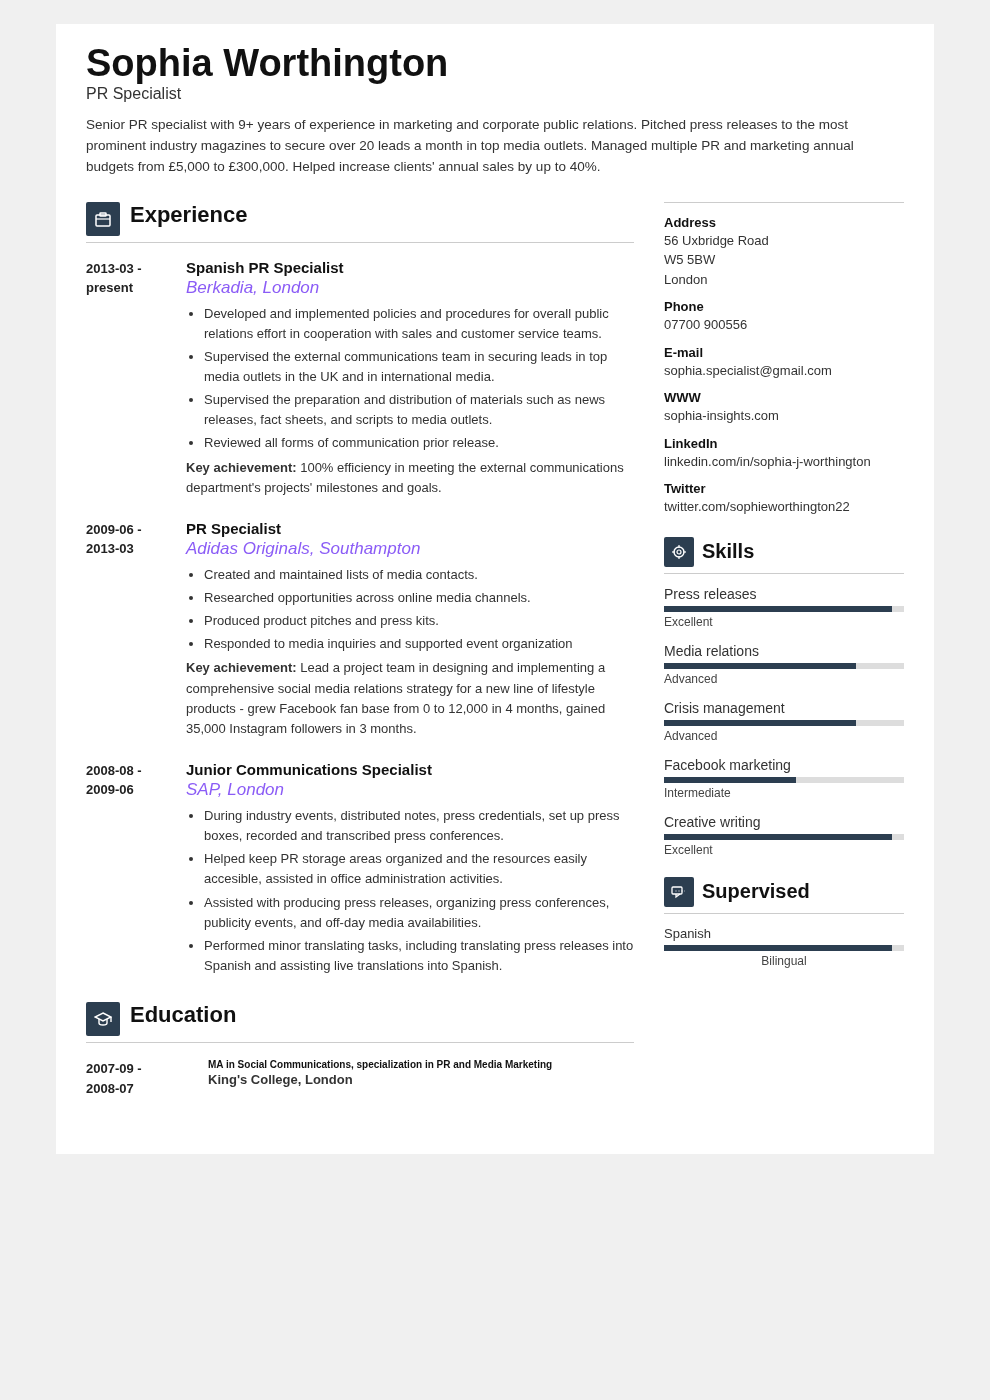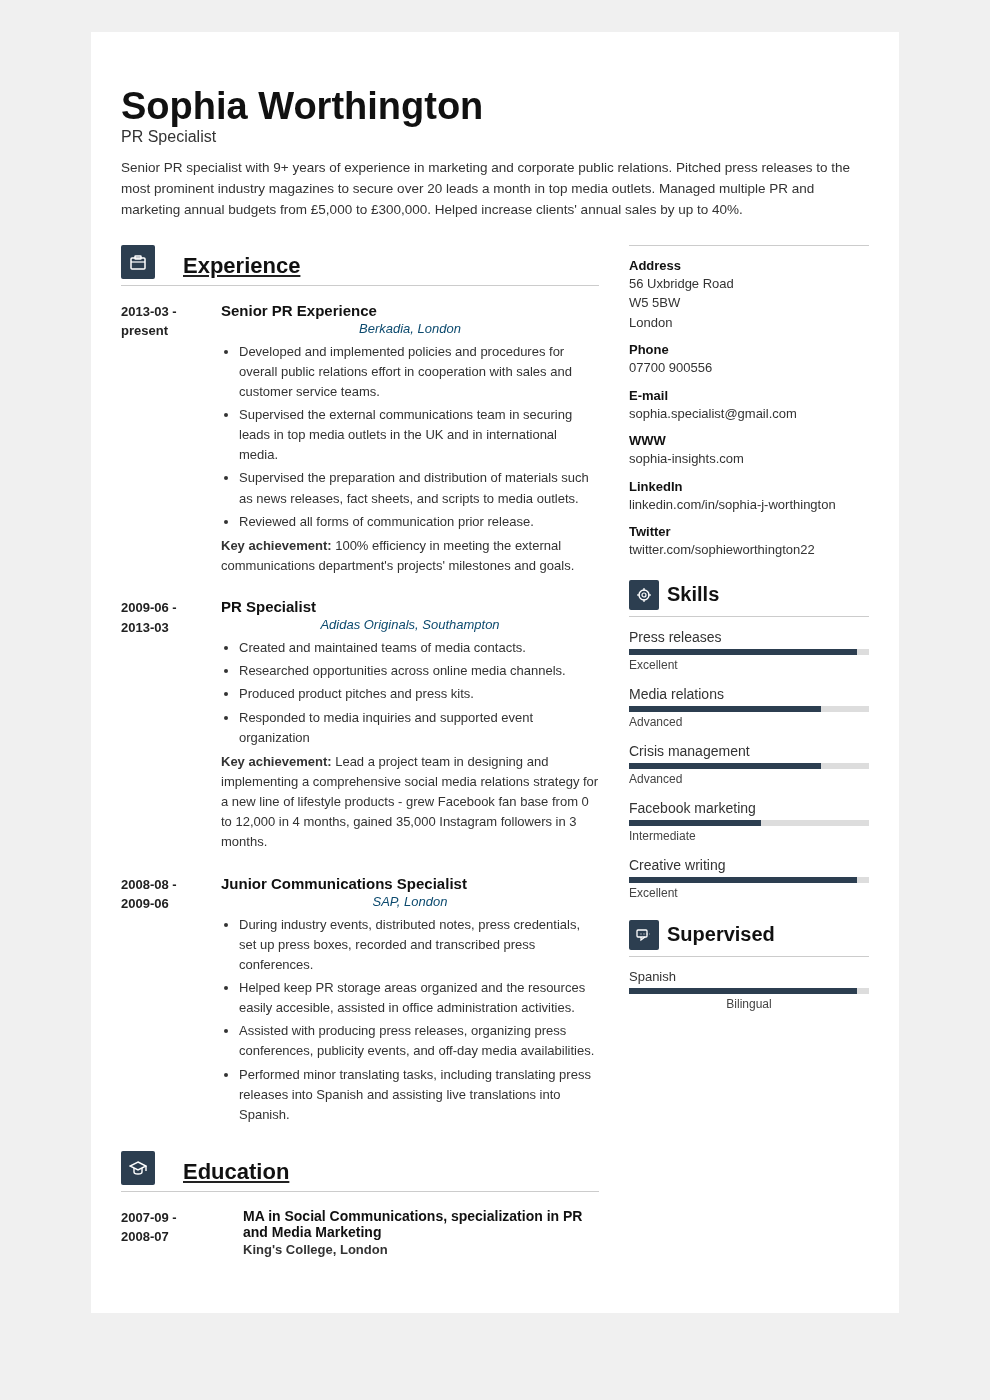--- a/index.html
+++ b/index.html
@@ -5,23 +5,23 @@
     * { box-sizing: border-box; margin: 0; padding: 0; }
     body {
       font-family: Arial, sans-serif;
       font-size: 14px;
       color: #222;
       background: #f0f0f0;
       padding: 20px;
     }
     .page {
       background: #fff;
-      width: 808px;
-      margin: 12px auto;
-      padding: 54px 30px 40px 30px;
+      width: 878px;
+      margin: 4px auto;
+      padding: 19px 30px 40px 30px;
     }
     .header-name {
       font-size: 38px;
       font-weight: 900;
       color: #111;
       line-height: 1.1;
     }
     .header-title {
       font-size: 16px;
       color: #333;
@@ -41,24 +41,23 @@
     .left-col {
       flex: 1;
       min-width: 0;
     }
     .right-col {
       width: 240px;
       flex-shrink: 0;
     }
     .section-header {
       display: flex;
-      align-items: flex-end;
-      gap: 28px;
+      align-items: flex-start;
+      gap: 10px;
       margin-bottom: 6px;
-      text-decoration: underline;
     }
     .section-icon {
       width: 34px;
       height: 34px;
       background: #2c3e50;
       display: flex;
       align-items: center;
       justify-content: center;
       border-radius: 2px;
       color: white;
@@ -92,24 +91,23 @@
       flex: 1;
     }
     .exp-job-title {
       font-size: 15px;
       font-weight: 700;
       color: #111;
       margin-bottom: 2px;
     }
     .exp-company {
       font-style: italic;
-      font-size: 13px;
-      color: #0c4a6e;
+      font-size: 17px;
+      color: #8b5cf6;
       margin-bottom: 6px;
-      text-align: center;
     }
     .exp-bullets {
       list-style: disc;
       padding-left: 18px;
       font-size: 13px;
       color: #333;
       line-height: 1.55;
       margin-bottom: 4px;
     }
     .exp-bullets li {
@@ -134,21 +132,21 @@
       flex-shrink: 0;
       font-size: 13px;
       font-weight: 700;
       color: #222;
       line-height: 1.5;
     }
     .edu-content {
       flex: 1;
     }
     .edu-degree {
-      font-size: 14px;
+      font-size: 10px;
       font-weight: 700;
       color: #111;
       margin-bottom: 2px;
     }
     .edu-school {
       font-weight: 700;
       font-size: 13px;
       color: #333;
     }
     
@@ -272,39 +270,39 @@
           </div>
           <span class="section-title">Experience</span>
         </div>
         <hr class="section-divider">
 
         <div id="experience-entries">
             <div class="exp-entry">
               <div class="exp-dates">2013-03 -
 present</div>
               <div class="exp-content">
-                <div class="exp-job-title">Senior PR Experience</div>
+                <div class="exp-job-title">Spanish PR Specialist</div>
                 <div class="exp-company">Berkadia, London</div>
                 <ul class="exp-bullets">
                   <li>Developed and implemented policies and procedures for overall public relations effort in cooperation with sales and customer service teams.</li>
                   <li>Supervised the external communications team in securing leads in top media outlets in the UK and in international media.</li>
                   <li>Supervised the preparation and distribution of materials such as news releases, fact sheets, and scripts to media outlets.</li>
                   <li>Reviewed all forms of communication prior release.</li>
                 </ul>
                 <div class="key-achievement"><strong>Key achievement:</strong> 100% efficiency in meeting the external communications department's projects' milestones and goals.</div>
               </div>
             </div>
             <div class="exp-entry">
               <div class="exp-dates">2009-06 -
 2013-03</div>
               <div class="exp-content">
                 <div class="exp-job-title">PR Specialist</div>
                 <div class="exp-company">Adidas Originals, Southampton</div>
                 <ul class="exp-bullets">
-                  <li>Created and maintained teams of media contacts.</li>
+                  <li>Created and maintained lists of media contacts.</li>
                   <li>Researched opportunities across online media channels.</li>
                   <li>Produced product pitches and press kits.</li>
                   <li>Responded to media inquiries and supported event organization</li>
                 </ul>
                 <div class="key-achievement"><strong>Key achievement:</strong> Lead a project team in designing and implementing a comprehensive social media relations strategy for a new line of lifestyle products - grew Facebook fan base from 0 to 12,000 in 4 months, gained 35,000 Instagram followers in 3 months.</div>
               </div>
             </div>
             <div class="exp-entry">
               <div class="exp-dates">2008-08 -
 2009-06</div>

